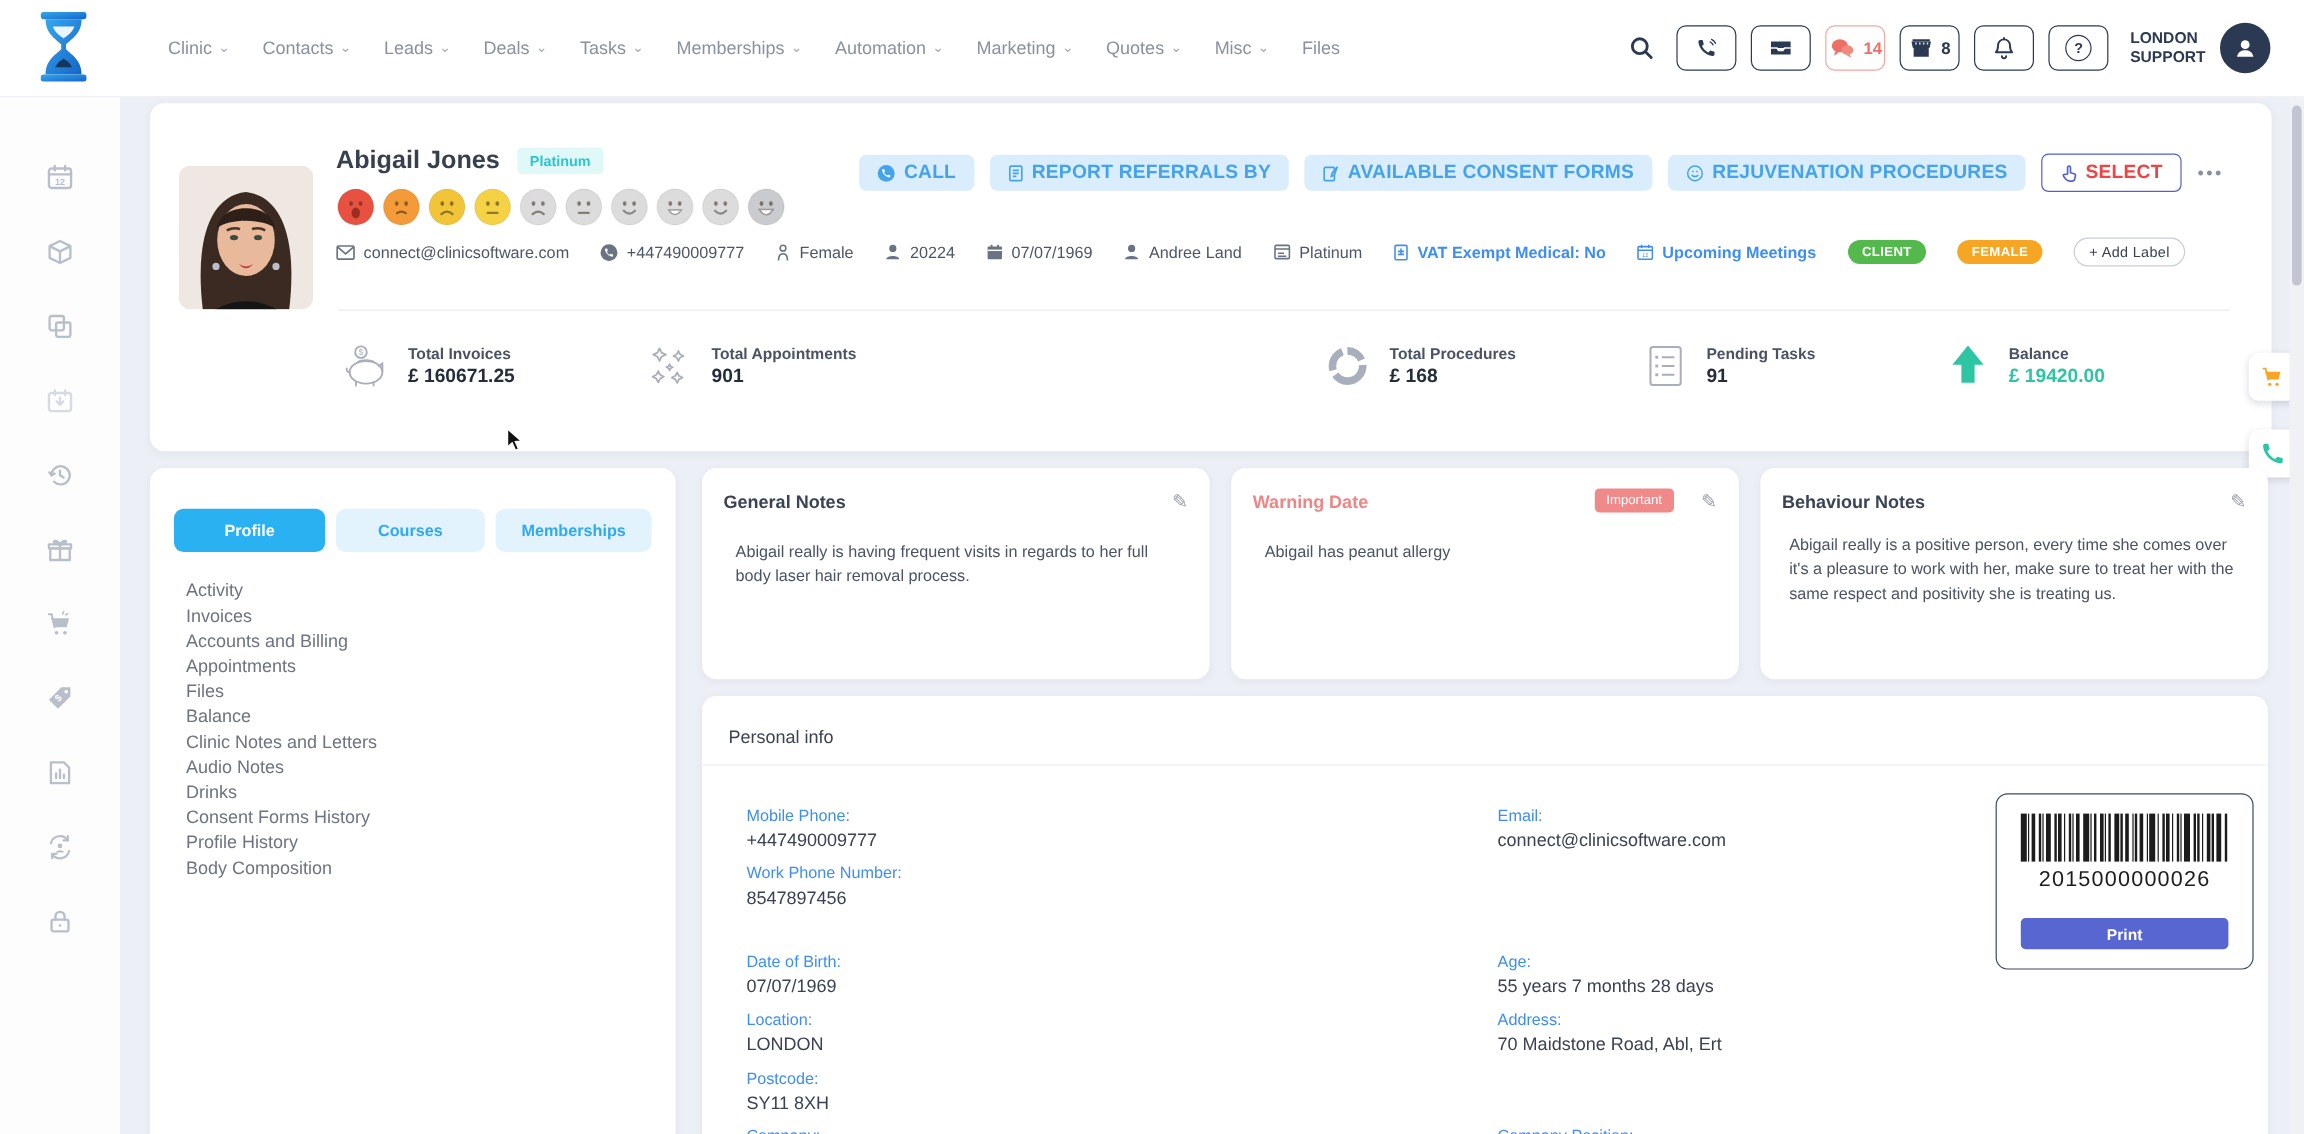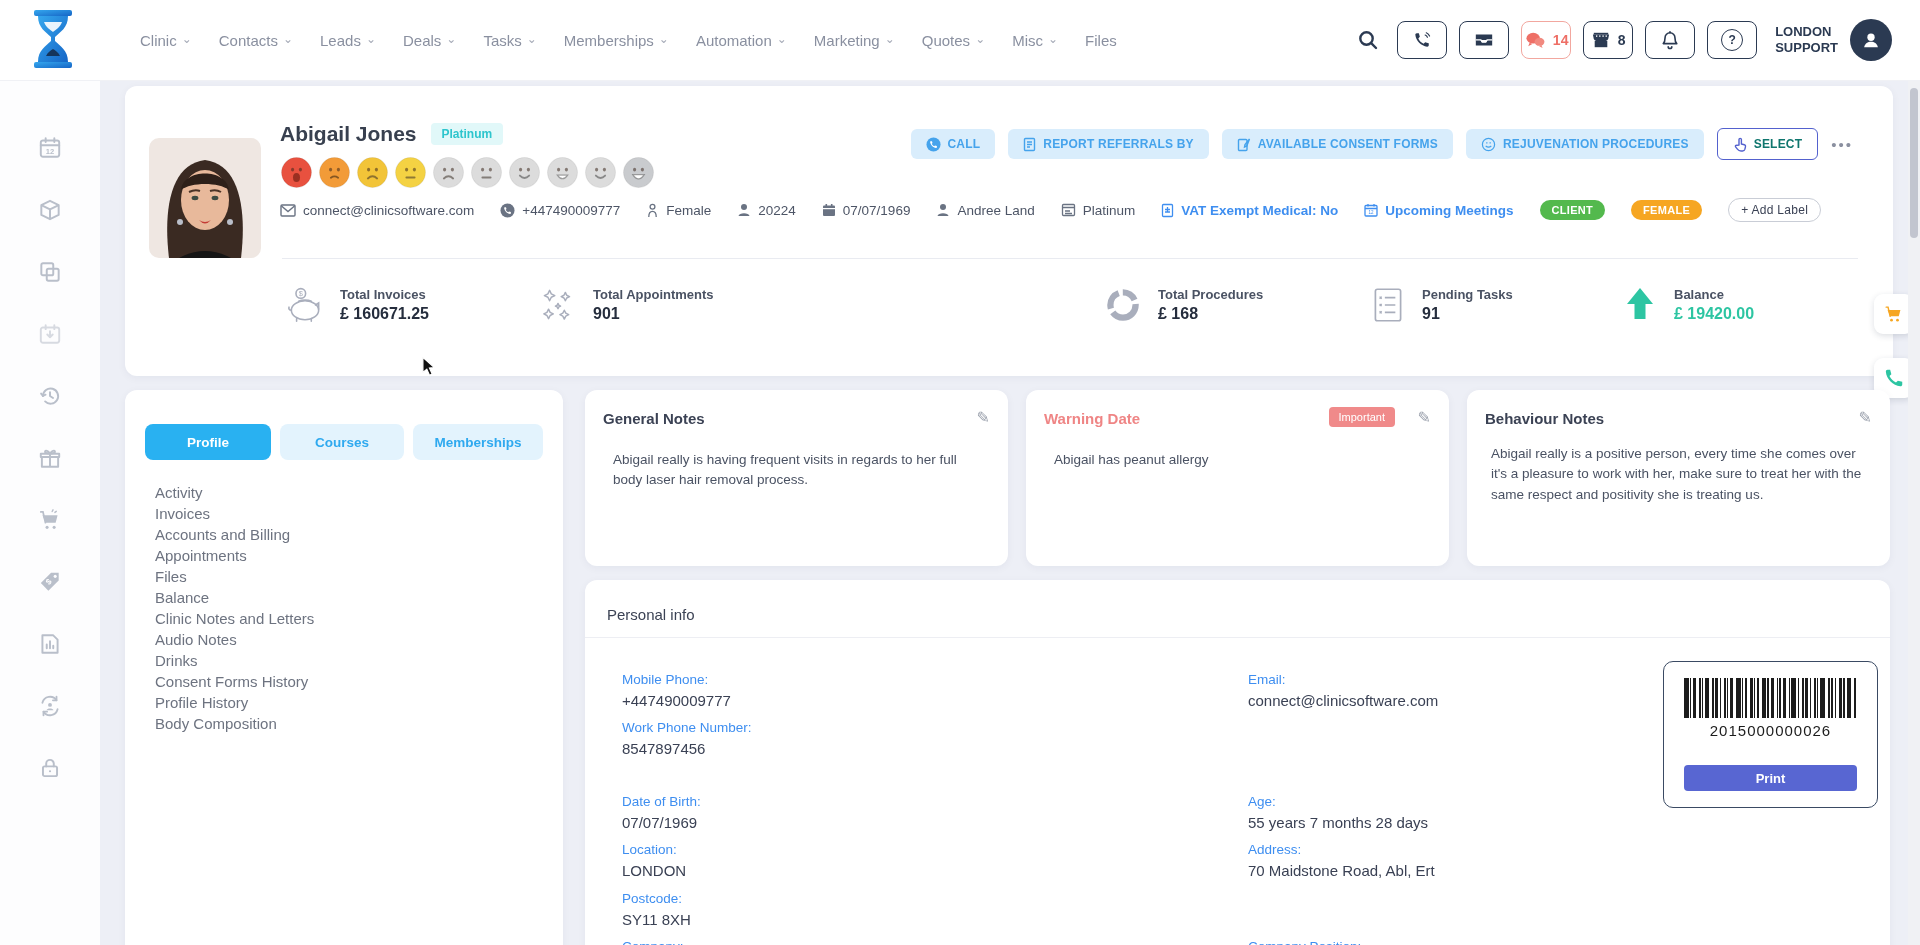--- a/index.html
+++ b/index.html
@@ -21,23 +21,23 @@
   #rail{position:absolute;left:0;top:80px;width:100px;height:865px;background:#fdfdfe}
   .rail-ic{position:absolute;left:37px;color:#b9bfca}
   
   .badge-tier{background:#e1f8f9;color:#2dc5cd;font-size:12px;font-weight:bold;padding:4px 11px;border-radius:4px}
   .contact-row{display:flex;align-items:center;gap:26px;font-size:13.5px;color:#4d5566;white-space:nowrap}
   .c-item{display:flex;align-items:center;gap:7px}
   .c-link{color:#3e8ef0}
   .pill{font-size:11px;font-weight:bold;color:#fff;padding:4px 12px;border-radius:12px;letter-spacing:.3px}
   .pill.outline{background:#fff;border:1px solid #c9cdd6;color:#3a4154;font-weight:normal;font-size:12px}
   .actions{display:flex;align-items:center;gap:13px}
-  .act-btn{height:30px;padding:0 15px;border-radius:6px;background:#d9edfc;color:#45a3ec;font-size:12px;font-weight:bold;
+  .act-btn{height:30px;padding:0 15px;border-radius:6px;background:#d9edfc;color:#45a3ec;font-size:16px;font-weight:bold;
            display:flex;align-items:center;gap:7px;letter-spacing:.2px;cursor:pointer;white-space:nowrap}
-  .act-btn.select{background:#fff;border:1.5px solid #5361ce;color:#0f766e}
+  .act-btn.select{background:#fff;border:1.5px solid #5361ce;color:#ef4444}
   .more-dots{color:#8b90a0;font-size:15px;letter-spacing:2px;cursor:pointer}
   .stat{position:absolute;display:flex;align-items:center;gap:14px}
   .stat .lab{font-size:13px;font-weight:bold;color:#4a5263}
   .stat .val{font-size:16px;font-weight:bold;color:#252d3d;margin-top:3px}
   .stat .val.teal{color:#2dc5a2}
   .stat-ic{color:#a9aebc}
   
   .tab{height:36px;border-radius:8px;display:flex;align-items:center;justify-content:center;
        font-size:13.5px;font-weight:bold;background:#e3f3fd;color:#2fa9ef;cursor:pointer}
   .tab.active{background:#29b1f1;color:#fff}
@@ -696,21 +696,21 @@
           <div style="width:4.5px;margin-right:3px"></div>
           <div style="width:3px;margin-right:1px"></div>
           <div style="width:1.5px;margin-right:2px"></div>
           <div style="width:1.5px;margin-right:3px"></div>
           <div style="width:3px;margin-right:1px"></div>
           <div style="width:1.5px;margin-right:2px"></div>
           <div style="width:4.5px;margin-right:3px"></div>
           <div style="width:1.5px;margin-right:1px"></div>
         </div>
       </div>
-    <div class="abs" style="left:0;right:0;top:60px;text-align:center;font-size:15px;color:#1c1c1c;letter-spacing:1px">2015000000026</div>
+    <div class="abs" style="left:0;right:0;top:60px;text-align:center;font-size:18px;color:#1c1c1c;letter-spacing:1px">2015000000026</div>
     <div id="print-btn">Print</div>
   </div>
 </div>
 
 <div id="scroll-track">
     <div id="scroll-thumb"></div>
   </div>
 
 <div class="abs" style="left:420px;top:356px;z-index:50;pointer-events:none">
   <svg width="18" height="22" viewBox="0 0 12 18">

